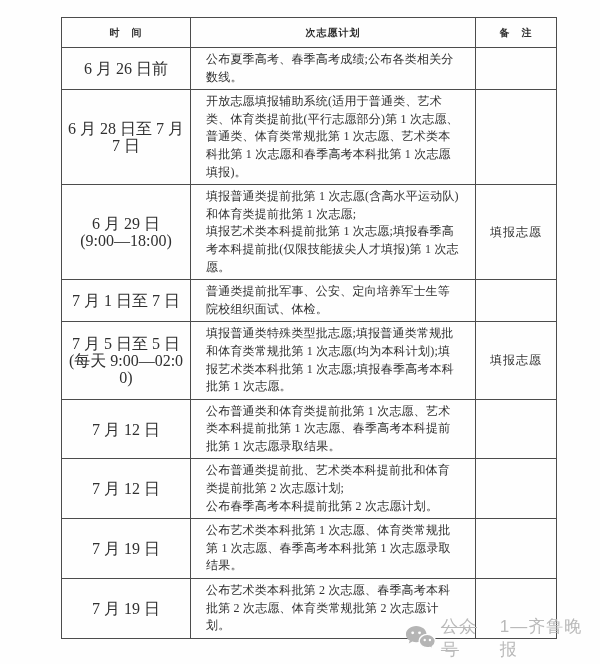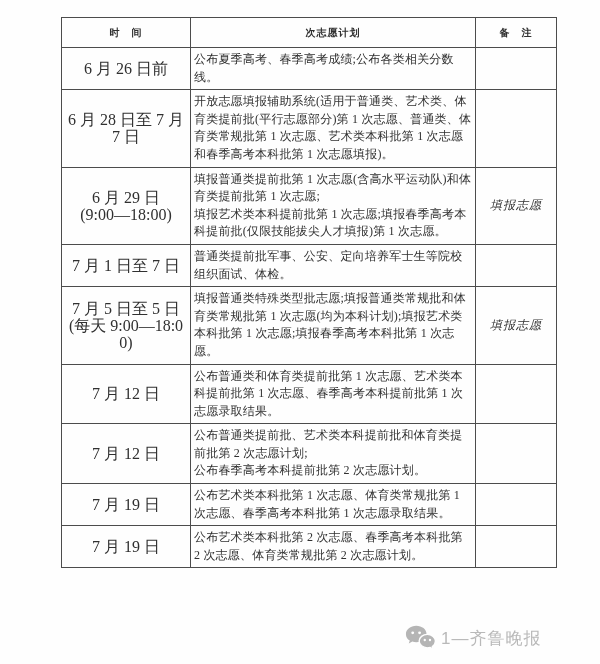--- a/index.html
+++ b/index.html
@@ -18,25 +18,25 @@
     word-break:break-all;
   }
   table.schedule th{
     font-size:10px;font-weight:bold;height:29px;text-align:center;
     letter-spacing:1px;padding:0;
   }
   td.time{
     text-align:center;font-size:16px;line-height:17px;padding:3px 2px;
   }
   td.content{
-    text-align:left;font-size:12px;line-height:17.6px;padding:3px 3px;
+    text-align:left;font-size:12px;line-height:17.6px;padding:3px 15px;
     letter-spacing:0.2px;
   }
   td.remark{
-    text-align:center;font-size:12px;letter-spacing:1px;padding:3px 2px;font-style:italic;
+    text-align:center;font-size:12px;letter-spacing:1px;padding:3px 2px;
   }
   .footer{
     position:absolute;left:405px;top:622px;height:32px;
     display:flex;align-items:center;gap:5px;
     font-family:"Liberation Sans","DejaVu Sans",sans-serif;
     font-size:17px;letter-spacing:1px;color:#b9b9b9;
     user-select:none;
   }
   .footer .struck{text-decoration:line-through;text-decoration-thickness:1px;}
   .footer svg{display:block;}
@@ -94,21 +94,21 @@
             <div>7 月 1 日至 7 日</div>
           </td>
           <td class="content">
             <div>普通类提前批军事、公安、定向培养军士生等院校组织面试、体检。</div>
           </td>
           <td class="remark"></td>
         </tr>
         <tr>
           <td class="time">
             <div>7 月 5 日至 5 日</div>
-            <div>(每天 9:00—18:00)</div>
+            <div>(每天 9:00—02:00)</div>
           </td>
           <td class="content">
             <div>填报普通类特殊类型批志愿;填报普通类常规批和体育类常规批第 1 次志愿(均为本科计划);填报艺术类本科批第 1 次志愿;填报春季高考本科批第 1 次志愿。</div>
           </td>
           <td class="remark">填报志愿</td>
         </tr>
         <tr>
           <td class="time">
             <div>7 月 12 日</div>
           </td>
@@ -150,16 +150,17 @@
 
   <div class="footer">
     <svg width="31" height="26" viewBox="0 0 37 31" aria-hidden="true">
       <path fill="#b5b5b5" d="M13.4 1C6.6 1 1.1 5.4 1.1 10.9c0 3.1 1.8 5.9 4.6 7.7l-1.2 3.4 4.3-2.2c1.4.4 2.9.7 4.6.7 6.8 0 12.3-4.4 12.3-9.8S20.2 1 13.4 1z"></path>
       <path fill="#b5b5b5" stroke="#fefefe" stroke-width="1.6" d="M26.6 11.2c-5.3 0-9.7 3.6-9.7 8 0 4.4 4.4 8 9.7 8 1.2 0 2.4-.2 3.5-.5l3.6 1.9-1.1-2.9c2.3-1.5 3.7-3.8 3.7-6.5 0-4.4-4.4-8-9.7-8z"></path>
       <circle cx="9.2" cy="9.3" r="1.7" fill="#fefefe"></circle>
       <circle cx="17.4" cy="9.3" r="1.7" fill="#fefefe"></circle>
       <circle cx="23.6" cy="17.9" r="1.4" fill="#fefefe"></circle>
       <circle cx="29.8" cy="17.9" r="1.4" fill="#fefefe"></circle>
     </svg>
+    <span class="struck">公众号</span>
       <span>1—齐鲁晚报</span>
   </div>
 
 </div>
 
 </body></html>

